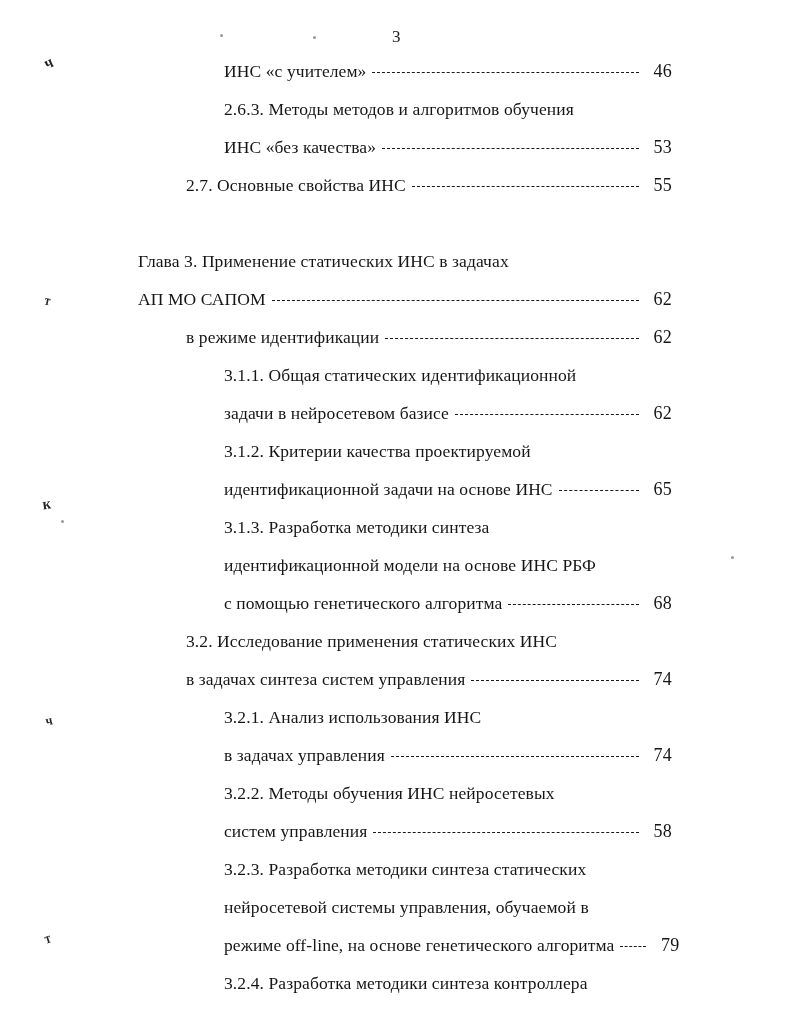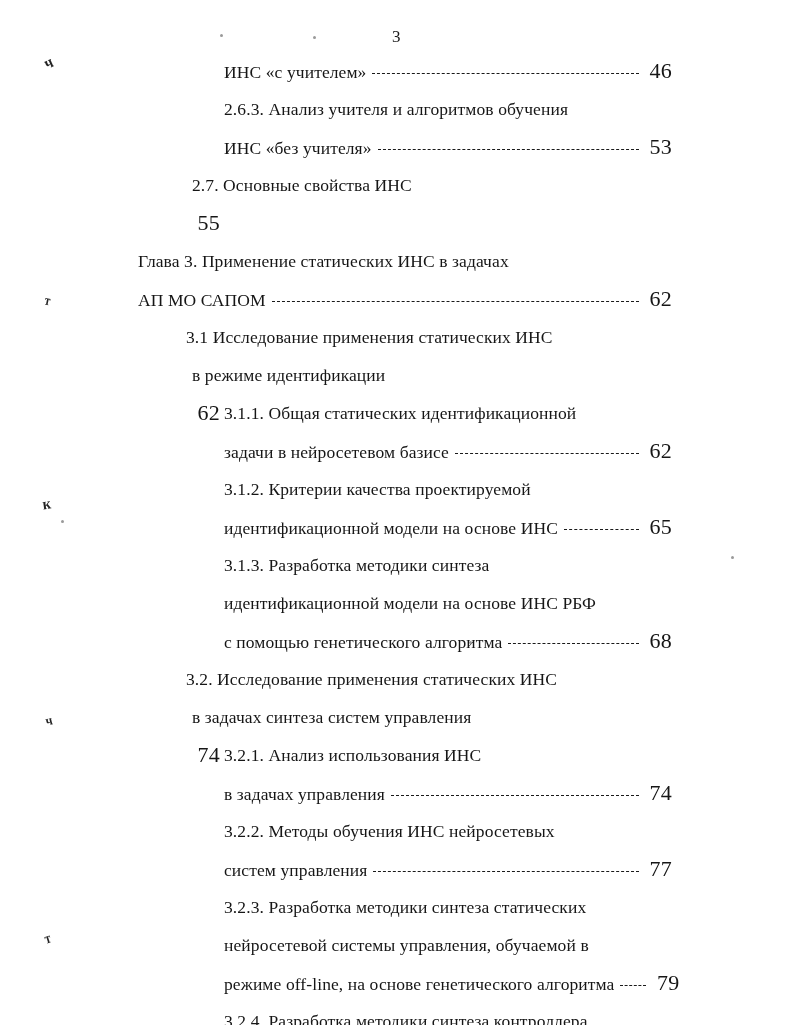--- a/index.html
+++ b/index.html
@@ -45,21 +45,21 @@
     height: 38px;
     font-size: 17.5px;
     line-height: 38px;
     white-space: nowrap;
     color: #161616;
   }
   .toc-entry.gap-before { margin-top: 38px; }
 
   
   .lvl0 { padding-left: 0px; }
-  .lvl1 { padding-left: 48px; flex-direction: column; }
+  .lvl1 { padding-left: 48px; }
   .lvl2 { padding-left: 86px; justify-content: space-between; }
 
   .entry-text {
     flex: 0 0 auto;
     letter-spacing: 0.1px;
   }
 
   .leader {
     flex: 1 1 auto;
     overflow: hidden;
@@ -79,21 +79,21 @@
   }
   
   .leader.short {
     flex: 0 0 26px;
   }
 
   .entry-page {
     flex: 0 0 auto;
     width: 28px;
     text-align: right;
-    font-size: 22px;
+    font-size: 18px;
     letter-spacing: 0.3px;
   }
 
   
   .margin-mark {
     position: absolute;
     color: #111111;
     font-family: "Liberation Serif", serif;
     font-weight: 700;
     user-select: none;
@@ -119,66 +119,62 @@
 
   <div class="folio">3</div>
 
   <div class="toc">
       <div class="toc-entry lvl2">
         <span class="entry-text">ИНС «с учителем»</span>
         <span class="leader"></span>
         <span class="entry-page">46</span>
       </div>
       <div class="toc-entry lvl2">
-        <span class="entry-text">2.6.3. Анализ учителя и алгоритмов обучения</span>
-        <span class="entry-page"></span>
-      </div>
-      <div class="toc-entry lvl2">
-        <span class="entry-text">ИНС «без учителя»</span>
+        <span class="entry-text">2.6.3. Методы методов и алгоритмов обучения</span>
+        <span class="entry-page"></span>
+      </div>
+      <div class="toc-entry lvl2">
+        <span class="entry-text">ИНС «без качества»</span>
         <span class="leader"></span>
         <span class="entry-page">53</span>
       </div>
       <div class="toc-entry lvl1">
         <span class="entry-text">2.7. Основные свойства ИНС</span>
         <span class="leader"></span>
         <span class="entry-page">55</span>
       </div>
       <div class="toc-entry lvl0 gap-before">
         <span class="entry-text">Глава 3. Применение статических ИНС в задачах</span>
         <span class="entry-page"></span>
       </div>
       <div class="toc-entry lvl0">
         <span class="entry-text">АП МО САПОМ</span>
         <span class="leader"></span>
         <span class="entry-page">62</span>
       </div>
       <div class="toc-entry lvl1">
-        <span class="entry-text">3.1 Исследование применения статических ИНС</span>
-        <span class="entry-page"></span>
-      </div>
-      <div class="toc-entry lvl1">
         <span class="entry-text">в режиме идентификации</span>
         <span class="leader"></span>
         <span class="entry-page">62</span>
       </div>
       <div class="toc-entry lvl2">
         <span class="entry-text">3.1.1. Общая статических идентификационной</span>
         <span class="entry-page"></span>
       </div>
       <div class="toc-entry lvl2">
         <span class="entry-text">задачи в нейросетевом базисе</span>
         <span class="leader"></span>
         <span class="entry-page">62</span>
       </div>
       <div class="toc-entry lvl2">
         <span class="entry-text">3.1.2. Критерии качества проектируемой</span>
         <span class="entry-page"></span>
       </div>
       <div class="toc-entry lvl2">
-        <span class="entry-text">идентификационной модели на основе ИНС</span>
+        <span class="entry-text">идентификационной задачи на основе ИНС</span>
         <span class="leader"></span>
         <span class="entry-page">65</span>
       </div>
       <div class="toc-entry lvl2">
         <span class="entry-text">3.1.3. Разработка методики синтеза</span>
         <span class="entry-page"></span>
       </div>
       <div class="toc-entry lvl2">
         <span class="entry-text">идентификационной модели на основе ИНС РБФ</span>
         <span class="entry-page"></span>
@@ -206,21 +202,21 @@
         <span class="leader"></span>
         <span class="entry-page">74</span>
       </div>
       <div class="toc-entry lvl2">
         <span class="entry-text">3.2.2.  Методы обучения ИНС нейросетевых</span>
         <span class="entry-page"></span>
       </div>
       <div class="toc-entry lvl2">
         <span class="entry-text">систем управления</span>
         <span class="leader"></span>
-        <span class="entry-page">77</span>
+        <span class="entry-page">58</span>
       </div>
       <div class="toc-entry lvl2">
         <span class="entry-text">3.2.3. Разработка методики синтеза статических</span>
         <span class="entry-page"></span>
       </div>
       <div class="toc-entry lvl2">
         <span class="entry-text">нейросетевой системы управления, обучаемой в</span>
         <span class="entry-page"></span>
       </div>
       <div class="toc-entry lvl2">

